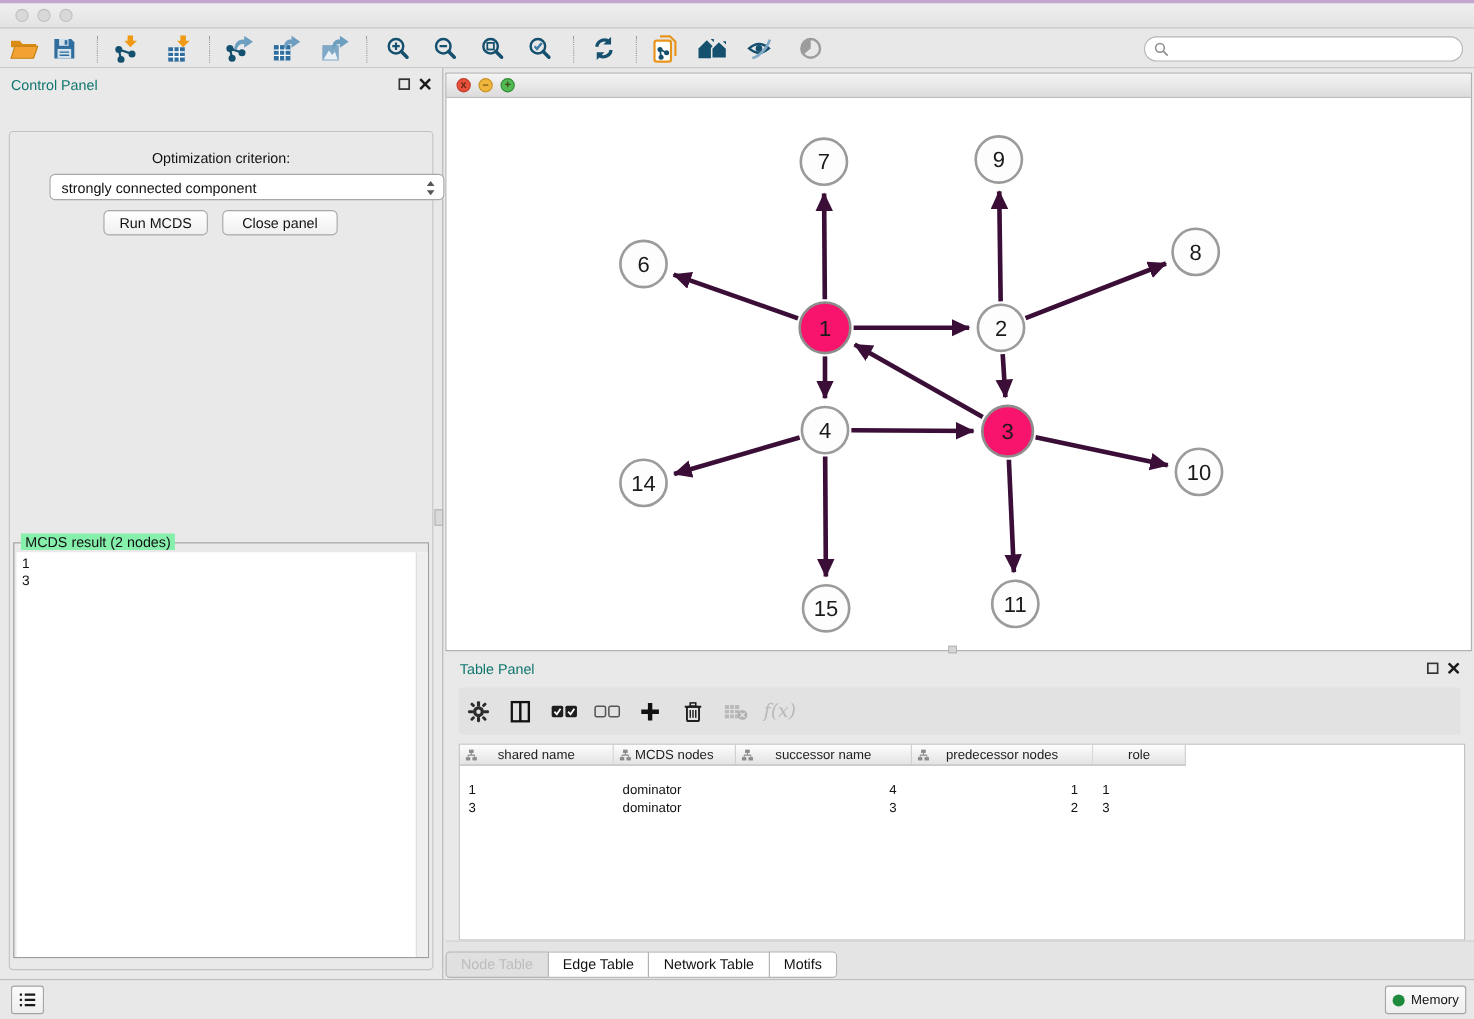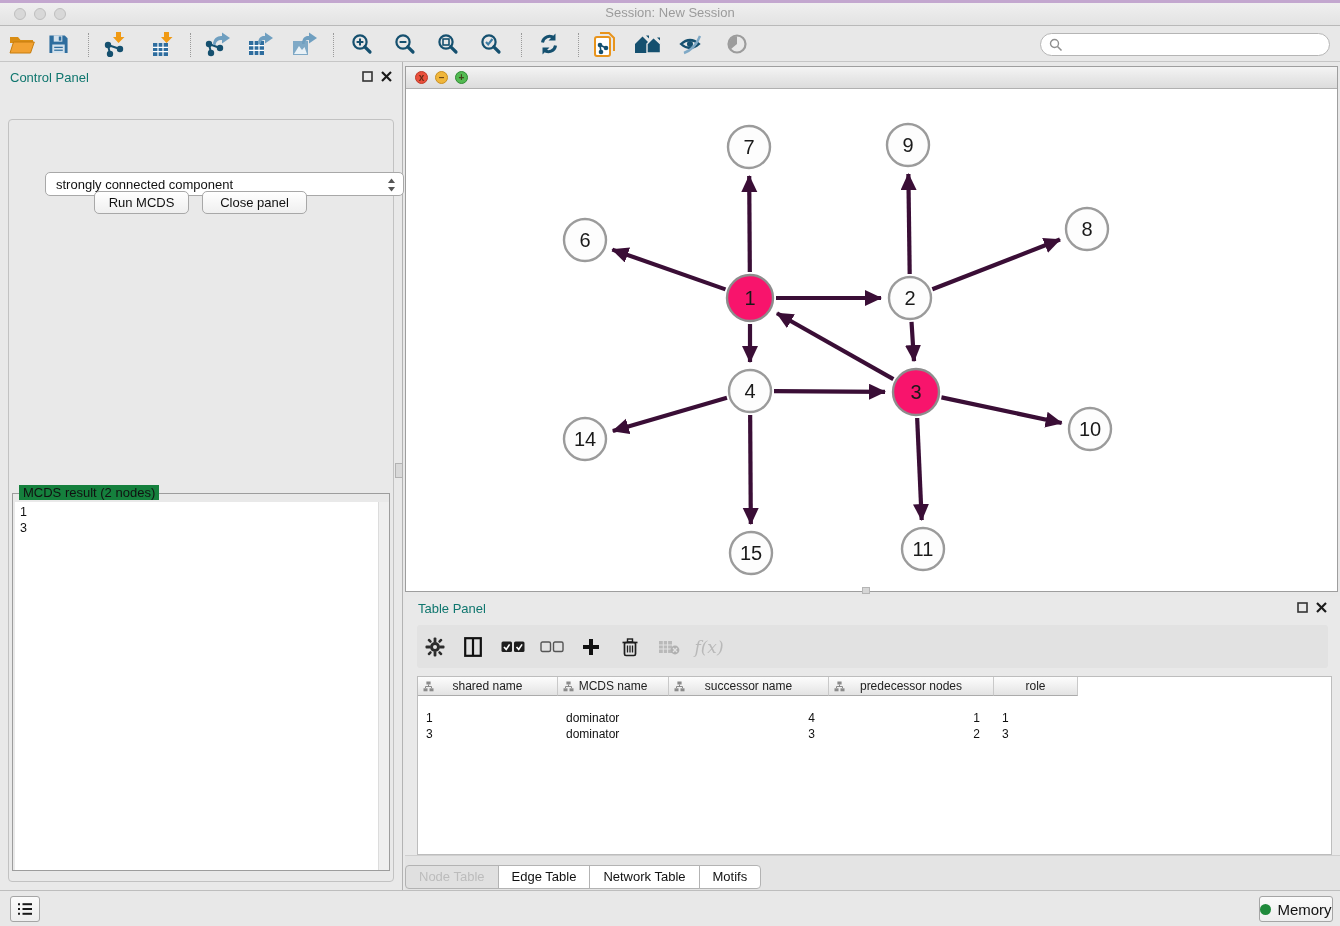--- a/index.html
+++ b/index.html
@@ -34,28 +34,28 @@
   .tab { font-size:13px; padding:3px 13px 4px; background:#fff; border:1px solid #b3b3b3;
     margin-left:-1px; color:#111; white-space:nowrap; }
   .tab:first-child { border-radius:4px 0 0 4px; margin-left:0; }
   .tab:last-child { border-radius:0 4px 4px 0; }
   .tab.active { background:#e0e0e0; color:#bcbcbc; }
   .cp-content { position:absolute; left:8px; top:57px; width:386px; height:763px;
     border:1px solid #c2c2c2; border-radius:4px; }
   .opt-label { position:absolute; left:0; top:74px; width:100%; text-align:center; font-size:13px; color:#111; }
   .combo { position:absolute; left:45px; top:96px; width:359px; height:24px; background:#fff;
     border:1px solid #a8a8a8; border-radius:5px; display:flex; align-items:center;
-    font-size:13px; color:#111; padding-left:10px;margin-top:14px; }
+    font-size:13px; color:#111; padding-left:10px; }
   .combo .stepper { position:absolute; right:6px; top:2px; }
   .btn { position:absolute; height:23px; background:linear-gradient(#ffffff,#efefef);
     border:1px solid #a8a8a8; border-radius:5px; font-size:13px; color:#111;
     display:flex; align-items:center; justify-content:center; }
   .resultbox { position:absolute; left:12px; top:431px; width:378px; height:378px;
     border:1px solid #9d9d9d; background:#e9e9e9; }
-  .resultbox .legend { position:absolute; left:6px; top:-9px; background:#15803d;
+  .resultbox .legend { position:absolute; left:6px; top:-9px; background:#86efac;
     padding:0 4px; font-size:13px; color:#111; }
   .result-area { position:absolute; left:2px; top:8px; width:374px; height:368px; background:#fff; }
   .result-line { font-size:12.5px; line-height:16px; padding-left:5px; color:#111; }
   .vscroll { position:absolute; right:0; top:0; width:11px; height:100%; background:#efefef; border-left:1px solid #dcdcdc; }
 
   
   .net-window { position:absolute; left:405px; top:66px; width:933px; height:526px;
     background:#fff; border:1px solid #9e9e9e; }
   .net-titlebar { position:absolute; left:0; top:0; width:100%; height:22px;
     background:linear-gradient(#f4f4f4,#dcdcdc); border-bottom:1px solid #b0b0b0; }
@@ -86,33 +86,32 @@
   .tp-bottom { position:absolute; left:0; top:259px; width:935px; height:35px;
     background:#e4e4e4; border-top:1px solid #cfcfcf; }
   .bottom-tabs { position:absolute; left:0; top:9px; width:100%; display:flex; justify-content:flex-start; }
 
   
   .statusbar { position:absolute; left:0; top:890px; width:1340px; height:36px;
     background:#e8e8e8; border-top:1px solid #bdbdbd; }
   .sbtn { position:absolute; background:linear-gradient(#fbfbfb,#eeeeee); border:1px solid #a5a5a5;
     border-radius:3px; display:flex; align-items:center; justify-content:center; }
   .memdot { width:11px; height:11px; border-radius:50%; background:#1f8a3b; margin-right:6px; }
-  .mem-label { font-size:15px; color:#111; }
+  .mem-label { font-size:12px; color:#111; }
 
   .closex line { stroke:#1a1a1a; stroke-width:2.2; }
 </style>
 </head>
 <body>
 
 <div class="titlebar">
   <div class="topstrip"></div>
   <div class="tl-gray" style="left:14px"></div>
   <div class="tl-gray" style="left:34px"></div>
   <div class="tl-gray" style="left:54px"></div>
-  <div class="app-title">Session: New Session</div>
 </div>
 
 <div class="toolbar">
   <div class="tbtn" style="left:8px">
     <svg width="26" height="21" viewBox="0 0 26 21">
       <path d="M1 3 h8 l2.5 3 H24 v3 H1 z" fill="#d98d14"></path>
       <path d="M1 19 L4.5 8 H25.3 L21.5 19 z" fill="#f2a232" stroke="#c67d0e" stroke-width="1"></path>
     </svg>
   </div>
   <div class="tbtn" style="left:44px">
@@ -258,20 +257,21 @@
   <div class="win-icons">
     <svg width="11" height="11">
       <rect x="1" y="1" width="9" height="9" fill="none" stroke="#333" stroke-width="1.6"></rect>
       </svg>
     <svg class="closex" width="11" height="11">
       <line x1="1" y1="1" x2="10" y2="10"></line>
         <line x1="10" y1="1" x2="1" y2="10"></line>
       </svg>
   </div>
   <div class="cp-content"></div>
+  <div class="opt-label">Optimization criterion:</div>
   <div class="combo">
     <span>strongly connected component</span>
     <span class="stepper">
       <svg width="11" height="20" viewBox="0 0 11 20">
         <path d="M2 8 L5.5 3.5 L9 8 z" fill="#555"></path>
         <path d="M2 12 L5.5 16.5 L9 12 z" fill="#555"></path>
       </svg>
     </span>
   </div>
   <div class="btn" style="left:94px;top:129px;width:95px">Run MCDS</div>
@@ -460,21 +460,21 @@
           </svg>
           <span>shared name</span>
         </div>
         <div class="th" style="width: 111px;">
           <svg class="tree" width="11" height="11" viewBox="0 0 11 11">
             <rect x="3.4" y="0.5" width="4.2" height="3" fill="#8a8a8a"></rect>
             <path d="M5.5 3.5 v2 M2.5 5.5 h6 M2.5 5.5 v1.5 M8.5 5.5 v1.5" stroke="#8a8a8a" stroke-width="1" fill="none"></path>
             <rect x="0.5" y="7.3" width="4" height="3" fill="#8a8a8a"></rect>
             <rect x="6.5" y="7.3" width="4" height="3" fill="#8a8a8a"></rect>
           </svg>
-          <span>MCDS name</span>
+          <span>MCDS nodes</span>
         </div>
         <div class="th" style="width: 160px;">
           <svg class="tree" width="11" height="11" viewBox="0 0 11 11">
             <rect x="3.4" y="0.5" width="4.2" height="3" fill="#8a8a8a"></rect>
             <path d="M5.5 3.5 v2 M2.5 5.5 h6 M2.5 5.5 v1.5 M8.5 5.5 v1.5" stroke="#8a8a8a" stroke-width="1" fill="none"></path>
             <rect x="0.5" y="7.3" width="4" height="3" fill="#8a8a8a"></rect>
             <rect x="6.5" y="7.3" width="4" height="3" fill="#8a8a8a"></rect>
           </svg>
           <span>successor name</span>
         </div>

